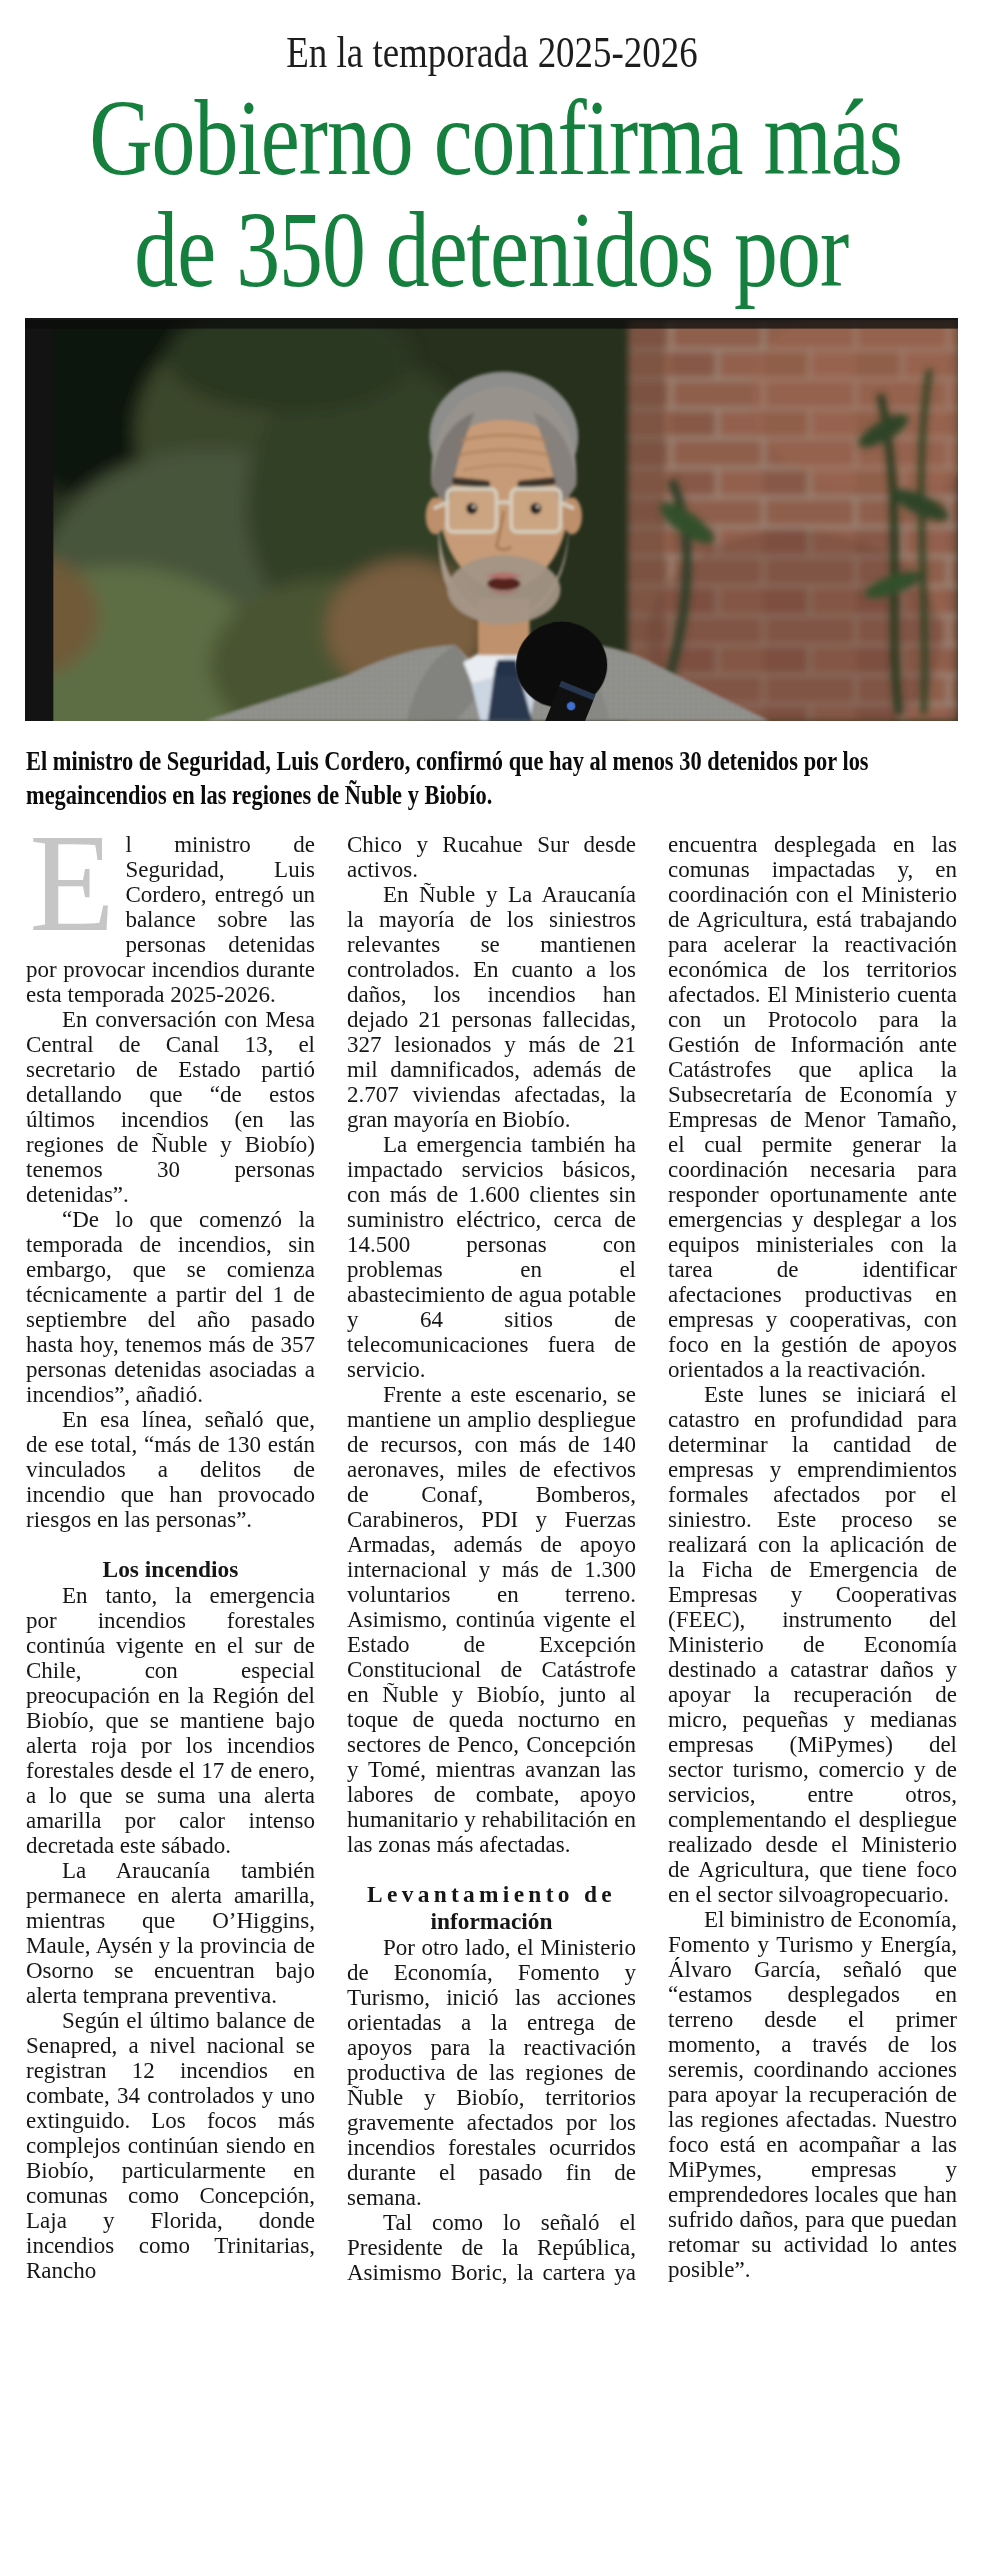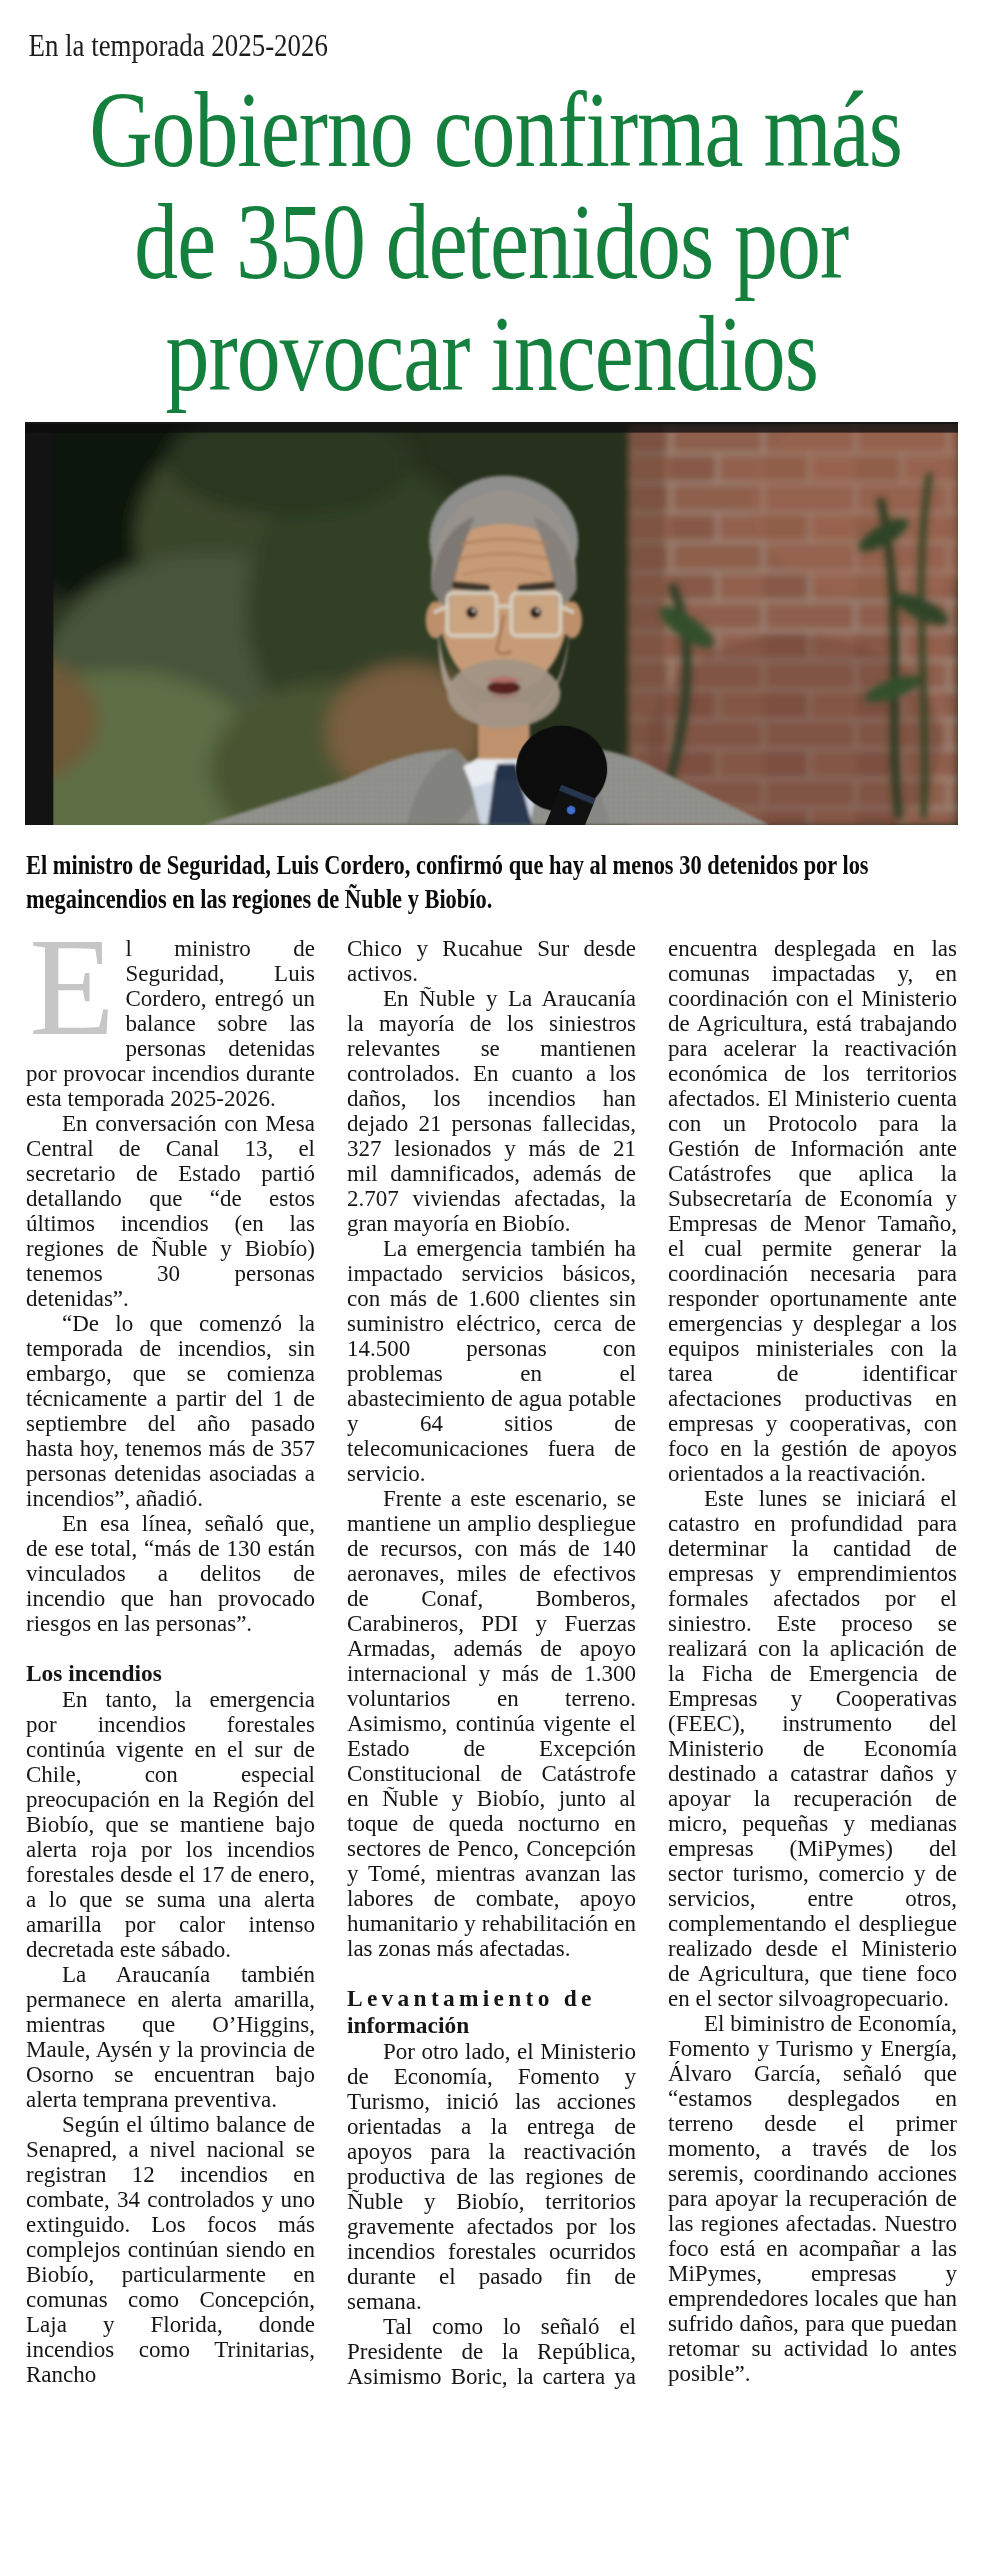--- a/index.html
+++ b/index.html
@@ -1,20 +1,20 @@
 <!DOCTYPE html>
 <html lang="es" style="font-size:9.9px"><head>
 <meta charset="utf-8">
 <style>
   html,body{margin:0;padding:0;background:#ffffff;}
   body{width:983px;height:2576px;overflow:hidden;}
   .page{position:relative;width:983px;height:2576px;background:#fff;
         font-family:"Liberation Serif","DejaVu Serif",serif;color:#141414;}
   
-  .kicker{margin-top:26px;text-align:left;font-size:32px;line-height:38px;color:#1d1d1d;}
+  .kicker{margin-top:34px;text-align:center;font-size:44px;line-height:38px;color:#1d1d1d;}
   .squeeze{display:inline-block;transform-origin:center top;white-space:nowrap;}
   .kicker .squeeze{transform:scaleX(.84);}
   
   .headline{margin-top:9.9px;text-align:center;font-weight:400;color:#15803d;}
   .hl-line{display:block;height:112px;line-height:112px;font-size:107px;}
   .hl-line .squeeze{transform:scaleX(.82);letter-spacing:-1.2px;}
   
   .lede{margin:7.4px 26px 0;}
   .lede-inner{width:1034px;transform:scaleX(.9);transform-origin:left top;
               font-size:34px;line-height:43px;color:#0b0b0b;}
@@ -27,39 +27,38 @@
   .caption{margin:23px 26px 0;font-weight:bold;height:69px;}
   .caption-inner{width:1127px;transform:scaleX(.8);transform-origin:left top;
                  font-size:28px;line-height:34px;color:#0b0b0b;}
   
   .columns{margin:18.5px 26px 0;height:1460px;overflow:hidden;display:flex;gap:32px;}
   .col{flex:1 1 0;font-size:23px;line-height:25px;text-align:justify;
        hyphens:auto;-webkit-hyphens:auto;color:#161616;}
   .col p{margin:0;text-indent:36px;}
   .col p.noindent{text-indent:0;}
   .col p.cont{text-align-last:justify;}
-  .subhead{font-weight:bold;font-size:23.4px;line-height:27px;margin-top:24.6px;text-align:left;}
+  .subhead{font-weight:bold;font-size:23.4px;line-height:27px;margin-top:24.6px;text-align:center;}
   .sh-l1{display:block;letter-spacing:4.3px;white-space:nowrap;}
   .sh-l2{display:block;}
   .dropcap{float:left;width:92px;height:101px;margin:0 7.4px 0 0;
            font-size:140px;line-height:101px;color:#c6c6c6;text-align:center;}
 </style>
 </head>
 <body>
 
 <div class="page">
 
   <div class="kicker">
     <span class="squeeze">En la temporada 2025-2026</span>
   </div>
 
   <h1 class="headline" style="margin-block:9.9px 0;">
     <span class="hl-line"><span class="squeeze">Gobierno confirma más</span></span>
     <span class="hl-line"><span class="squeeze">de 350 detenidos por</span></span>
-    <span class="hl-line"><span class="squeeze">provocar incendios</span></span>
   </h1>
 
 
   <figure class="figure" style="margin-inline:24.6px;">
     <svg viewBox="0 0 1516 651" preserveAspectRatio="none">
       <defs>
         <filter id="blurBig" x="-20%" y="-20%" width="140%" height="140%">
             <feGaussianBlur stdDeviation="14"></feGaussianBlur>
           </filter>
         <filter id="blurMid" x="-20%" y="-20%" width="140%" height="140%">

